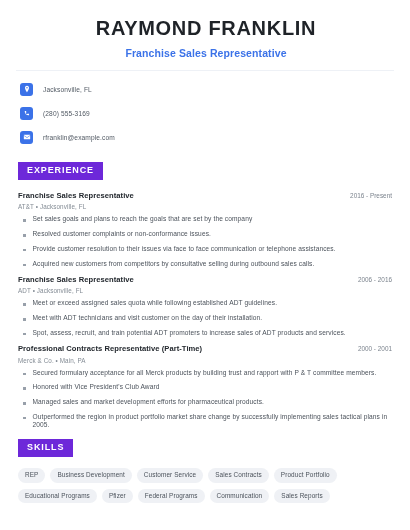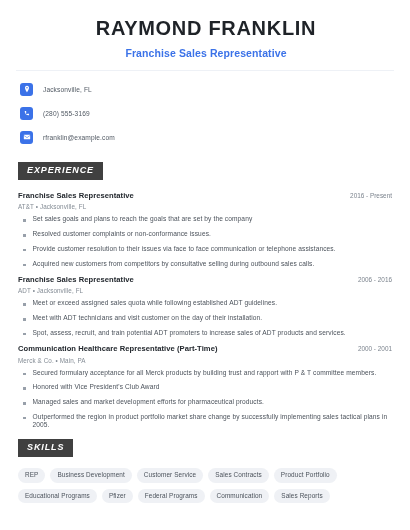--- a/index.html
+++ b/index.html
@@ -64,28 +64,27 @@
     margin-left: 10px;
     letter-spacing: 0.12px;
   }
 
   
   .section { padding: 0 18px; }
   .section.experience { margin-top: 13px; }
   .section.skills { margin-top: 4px; }
   .sec-badge {
     display: inline-block;
-    background: #404040;
+    background: #6d28d9;
     color: #ffffff;
     font-size: 9px;
     font-weight: bold;
     letter-spacing: 0.9px;
     padding: 4px 9px 4px 9px;
     line-height: 1.1;
-    font-style: italic;
   }
 
   
   .jobs { margin-top: 11px; }
   .job { margin-bottom: 7px; }
   .job-head {
     display: flex;
     align-items: baseline;
     justify-content: space-between;
   }
@@ -234,21 +233,21 @@
           </div>
           <div class="bullet">
             <span class="dot"></span>
             <span class="btxt">Spot, assess, recruit, and train potential ADT promoters to increase sales of ADT products and services.</span>
           </div>
         </div>
       </div>
 
       <div class="job">
         <div class="job-head">
-          <span class="job-role">Communication Healthcare Representative (Part-Time)</span>
+          <span class="job-role">Professional Contracts Representative (Part-Time)</span>
           <span class="job-dates">2000 - 2001</span>
         </div>
         <div class="job-meta">Merck &amp; Co.  •  Main, PA</div>
         <div class="bullets">
           <div class="bullet">
             <span class="dot"></span>
             <span class="btxt">Secured formulary acceptance for all Merck products by building trust and rapport with P &amp; T committee members.</span>
           </div>
           <div class="bullet">
             <span class="dot"></span>

